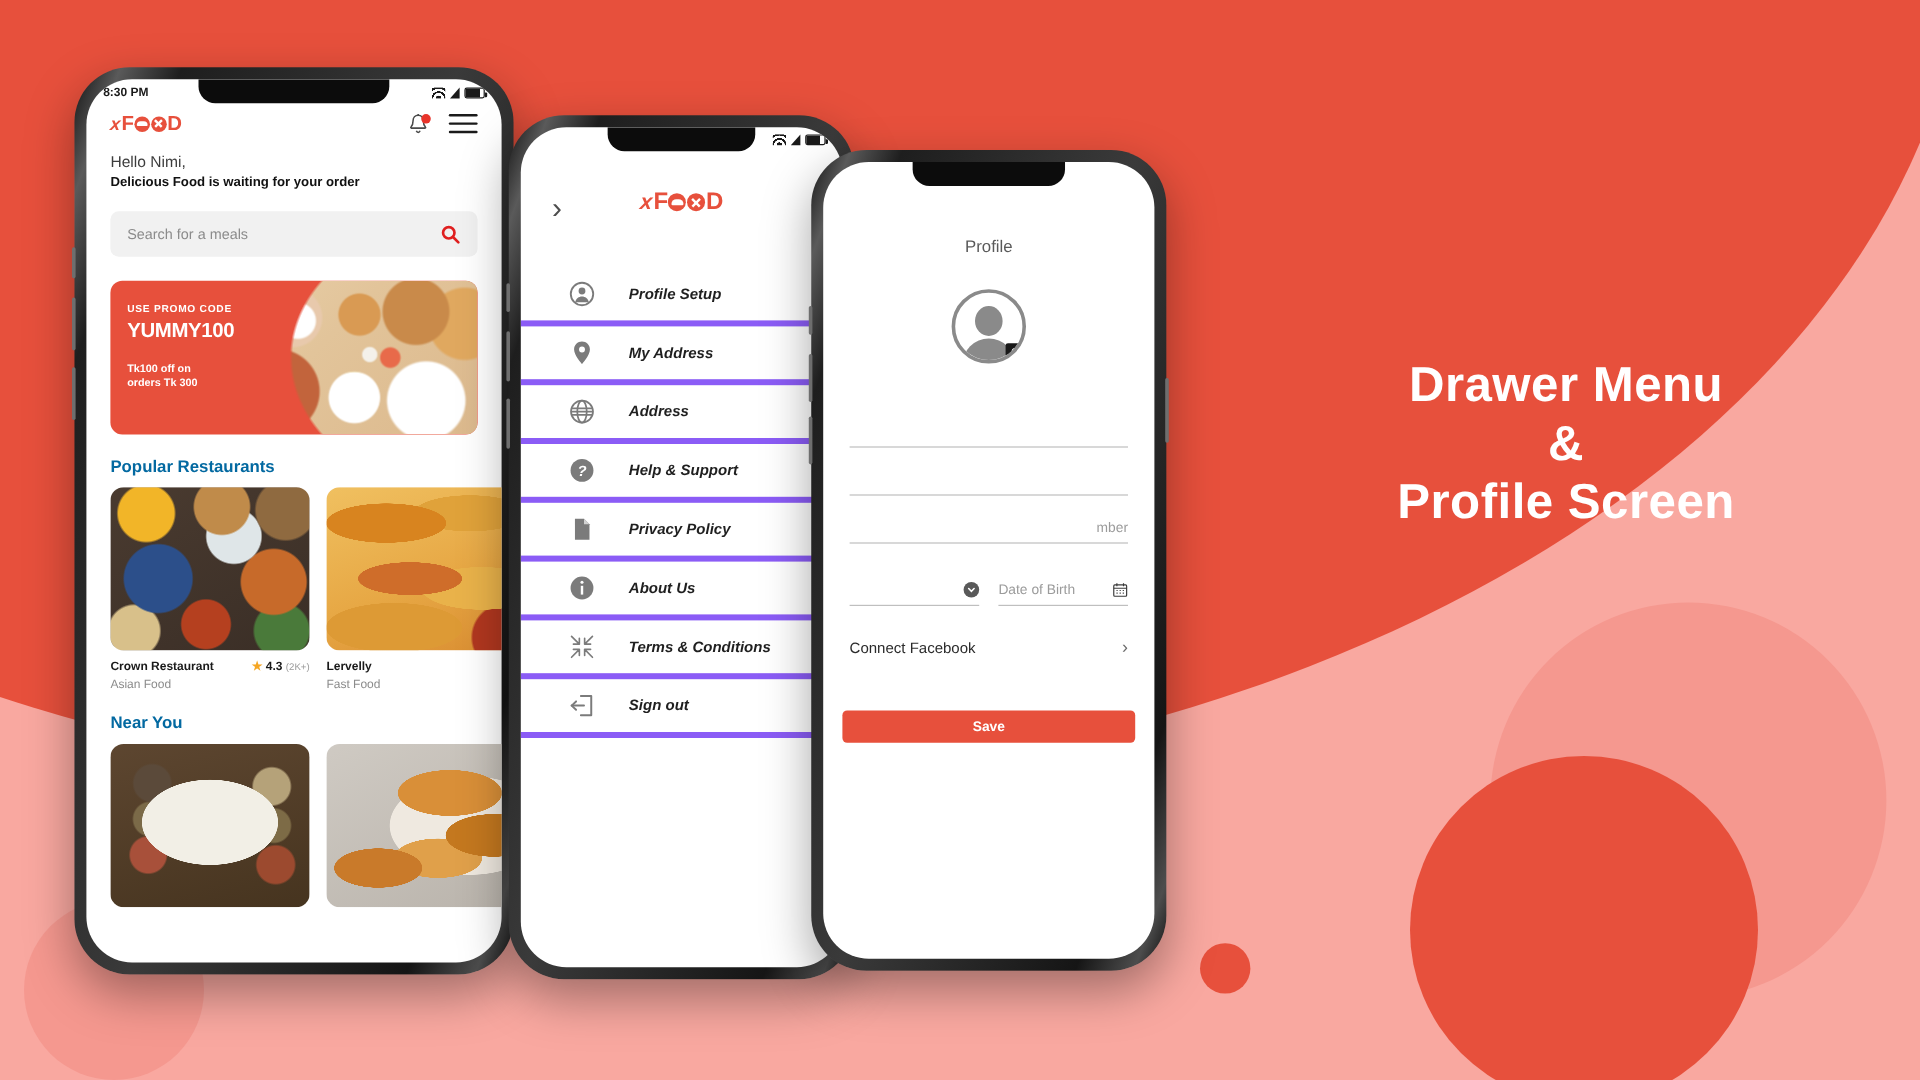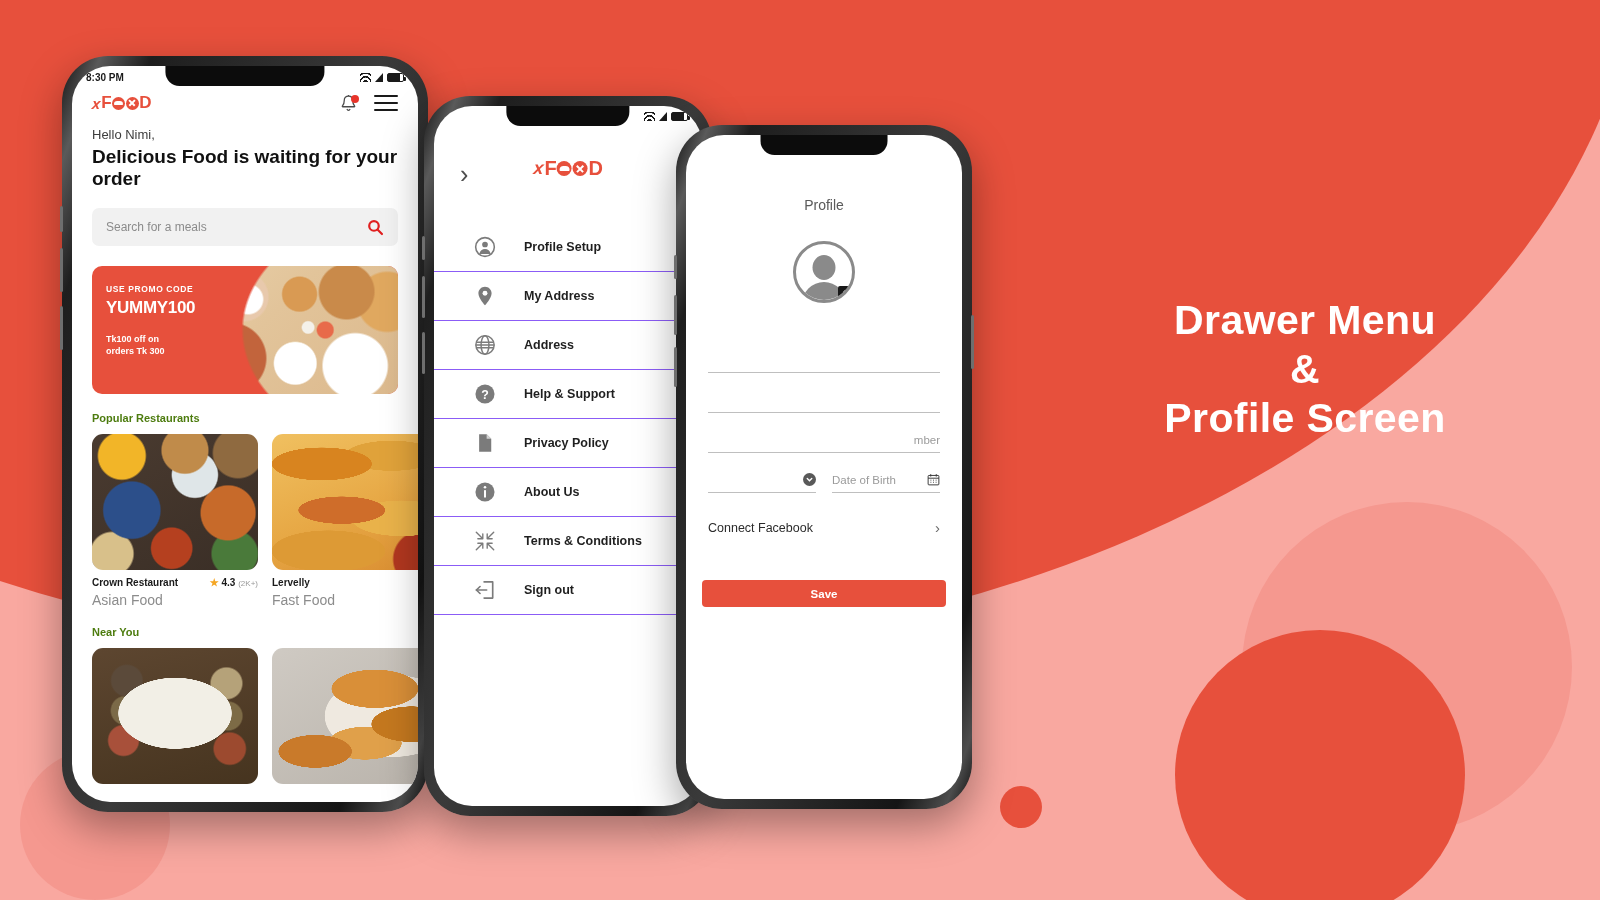--- a/index.html
+++ b/index.html
@@ -160,21 +160,21 @@
   .bell svg { display: block; }
   .bell .dot {
     position: absolute; right: -2px; top: 1px;
     width: 8px; height: 8px; border-radius: 50%; background: #e8342a;
   }
   .hamburger { display: flex; flex-direction: column; gap: 5px; width: 24px; }
   .hamburger span { height: 2.3px; background: #1a1a1a; border-radius: 2px; }
 
   .greet { padding: 10px 20px 0 20px; }
   .greet .hello { font-size: 13px; color: #3d3d3d; margin-bottom: 4px; }
-  .greet .tagline { font-size: 19px; font-weight: 700; color: #111; }
+  .greet .tagline { font-size: 11px; font-weight: 700; color: #111; }
 
   .searchbar {
     margin: 18px 20px 0 20px;
     height: 38px; background: #f1f1f1; border-radius: 7px;
     display: flex; align-items: center; justify-content: space-between;
     padding: 0 14px;
   }
   .searchbar .ph { font-size: 12px; color: #8b8b8b; }
   .search-ico { width: 17px; height: 17px; }
 
@@ -205,38 +205,38 @@
       radial-gradient(circle at 78% 74%, #9fc05a 0 8%, transparent 9%),
       radial-gradient(circle at 66% 50%, #e86a4a 0 5%, transparent 6%),
       radial-gradient(circle at 58% 48%, #f4f1ea 0 4%, transparent 5%),
       linear-gradient(135deg,#e8cfa8 0%, #e2c49a 40%, #dcb98d 100%);
     -webkit-mask-image: radial-gradient(120% 150% at 100% 50%, #000 60%, transparent 61%);
     mask-image: radial-gradient(120% 150% at 100% 50%, #000 60%, transparent 61%);
   }
 
   .sec-title {
     margin: 18px 20px 10px 20px;
-    font-size: 11px; font-weight: 700; color: #4d7c0f;
+    font-size: 14px; font-weight: 700; color: #0369a1;
   }
   .card-row {
     display: flex; gap: 14px; padding: 0 0 0 20px;
   }
   .rcard { width: 166px; flex: 0 0 166px; }
   .rcard .thumb {
     width: 100%; height: 136px; border-radius: 11px; overflow: hidden;
   }
   .rcard .meta {
     display: flex; align-items: baseline; justify-content: space-between;
     margin-top: 7px;
   }
   .rcard .rname { font-size: 10px; font-weight: 700; color: #1a1a1a; }
   .rcard .rate { font-size: 10px; font-weight: 700; color: #1a1a1a; white-space: nowrap; }
   .rcard .rate .star { color: #f5a623; }
   .rcard .rate .cnt { font-size: 8px; color: #9a9a9a; font-weight: 400; }
-  .rcard .rcat { font-size: 14px; color: #8c8c8c; margin-top: 4px; }
+  .rcard .rcat { font-size: 10px; color: #8c8c8c; margin-top: 4px; }
 
   .thumb.asian {
     background:
       radial-gradient(circle at 18% 16%, #f2b528 0 13%, transparent 14%),
       radial-gradient(circle at 56% 12%, #c08b4a 0 15%, transparent 16%),
       radial-gradient(circle at 88% 14%, #8f6a40 0 13%, transparent 14%),
       radial-gradient(circle at 62% 30%, #dfe6e8 0 16%, transparent 17%),
       radial-gradient(circle at 62% 30%, #7d9c6a 0 10%, transparent 11%),
       radial-gradient(circle at 24% 56%, #2c4f8a 0 19%, transparent 20%),
       radial-gradient(circle at 24% 56%, #df8f3a 0 12%, transparent 13%),
@@ -293,21 +293,22 @@
   .drawer-logo .word { font-size: 20px; }
   .drawer-logo .x { font-size: 18px; }
   .drawer-logo .o-burger, .drawer-logo .o-cross { width: 15px; height: 15px; }
   .drawer-logo .o-burger:before { left: 2.5px; top: 5.2px; width: 10px; height: 4.5px; }
   .drawer-logo .o-cross:before, .drawer-logo .o-cross:after { left: 3px; top: 6.6px; width: 9px; }
 
   .drawer-list { margin-top: 22px; }
   .drawer-item {
     display: flex; align-items: center;
     height: 49px; padding: 0 0 0 38px;
-    border-bottom: 1px solid #8b5cf6;
+    border-bottom: 5px solid #8b5cf6;
+    font-style: italic;
   }
   .drawer-item .ico {
     width: 26px; height: 26px; flex: 0 0 26px;
     display: flex; align-items: center; justify-content: center;
     color: #7b7b7b;
   }
   .drawer-item .label {
     margin-left: 26px; font-size: 12.5px; font-weight: 700; color: #1f1f1f;
   }
 
@@ -340,21 +341,21 @@
   }
   .cam .lens { width: 6px; height: 6px; border-radius: 50%; border: 1.4px solid #fff; }
 
   .field {
     margin: 0 22px; height: 40px;
     border-bottom: 1px solid #bfbfbf;
     display: flex; align-items: flex-end; padding-bottom: 6px;
     font-size: 11.5px; color: #9b9b9b; justify-content: flex-end;
   }
   .field.first { margin-top: 30px; }
-  .field-row { display: flex; margin: 0 22px; gap: 16px; align-items: flex-end; }
+  .field-row { display: flex; margin: 12px 22px; gap: 16px; align-items: flex-end; }
   .field-row .half {
     flex: 1; height: 40px; border-bottom: 1px solid #bfbfbf;
     display: flex; align-items: flex-end; justify-content: space-between;
     padding-bottom: 6px; font-size: 11.5px; color: #9b9b9b;
   }
   .chev-circle {
     width: 13px; height: 13px; border-radius: 50%; background: #595959;
     display: flex; align-items: center; justify-content: center;
   }
   .cal-ico { width: 13px; height: 13px; color: #3a3a3a; }

